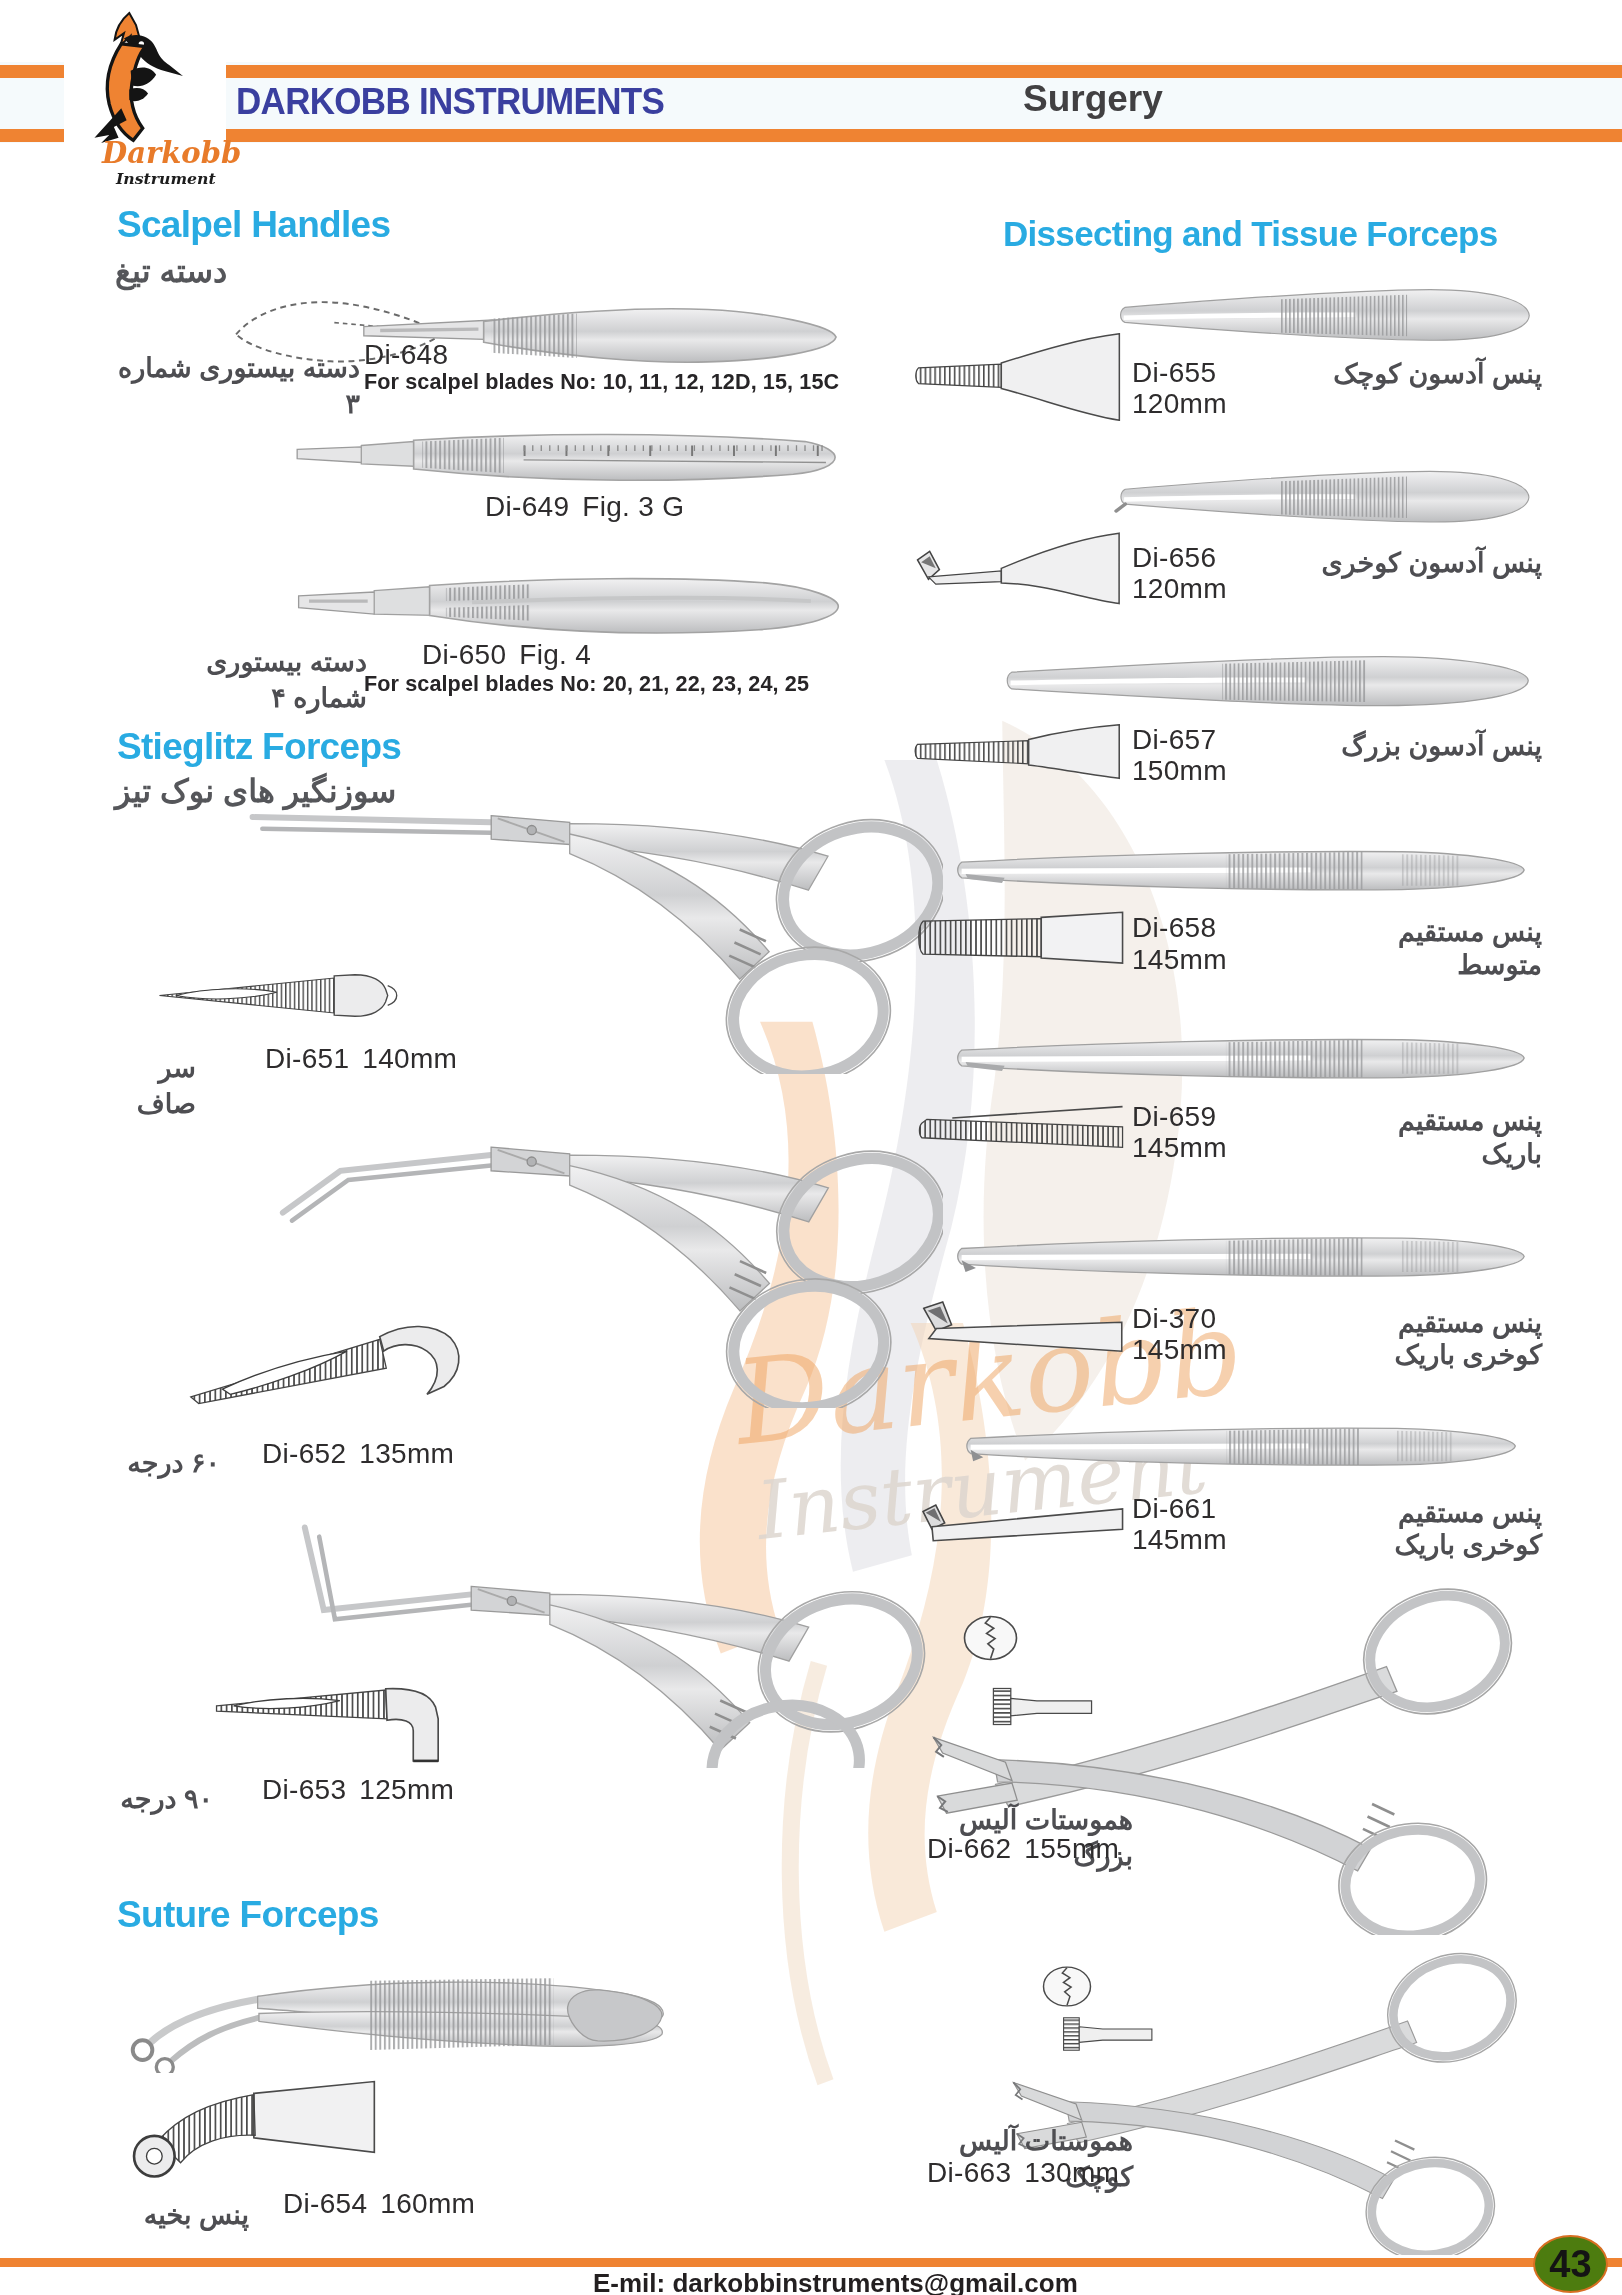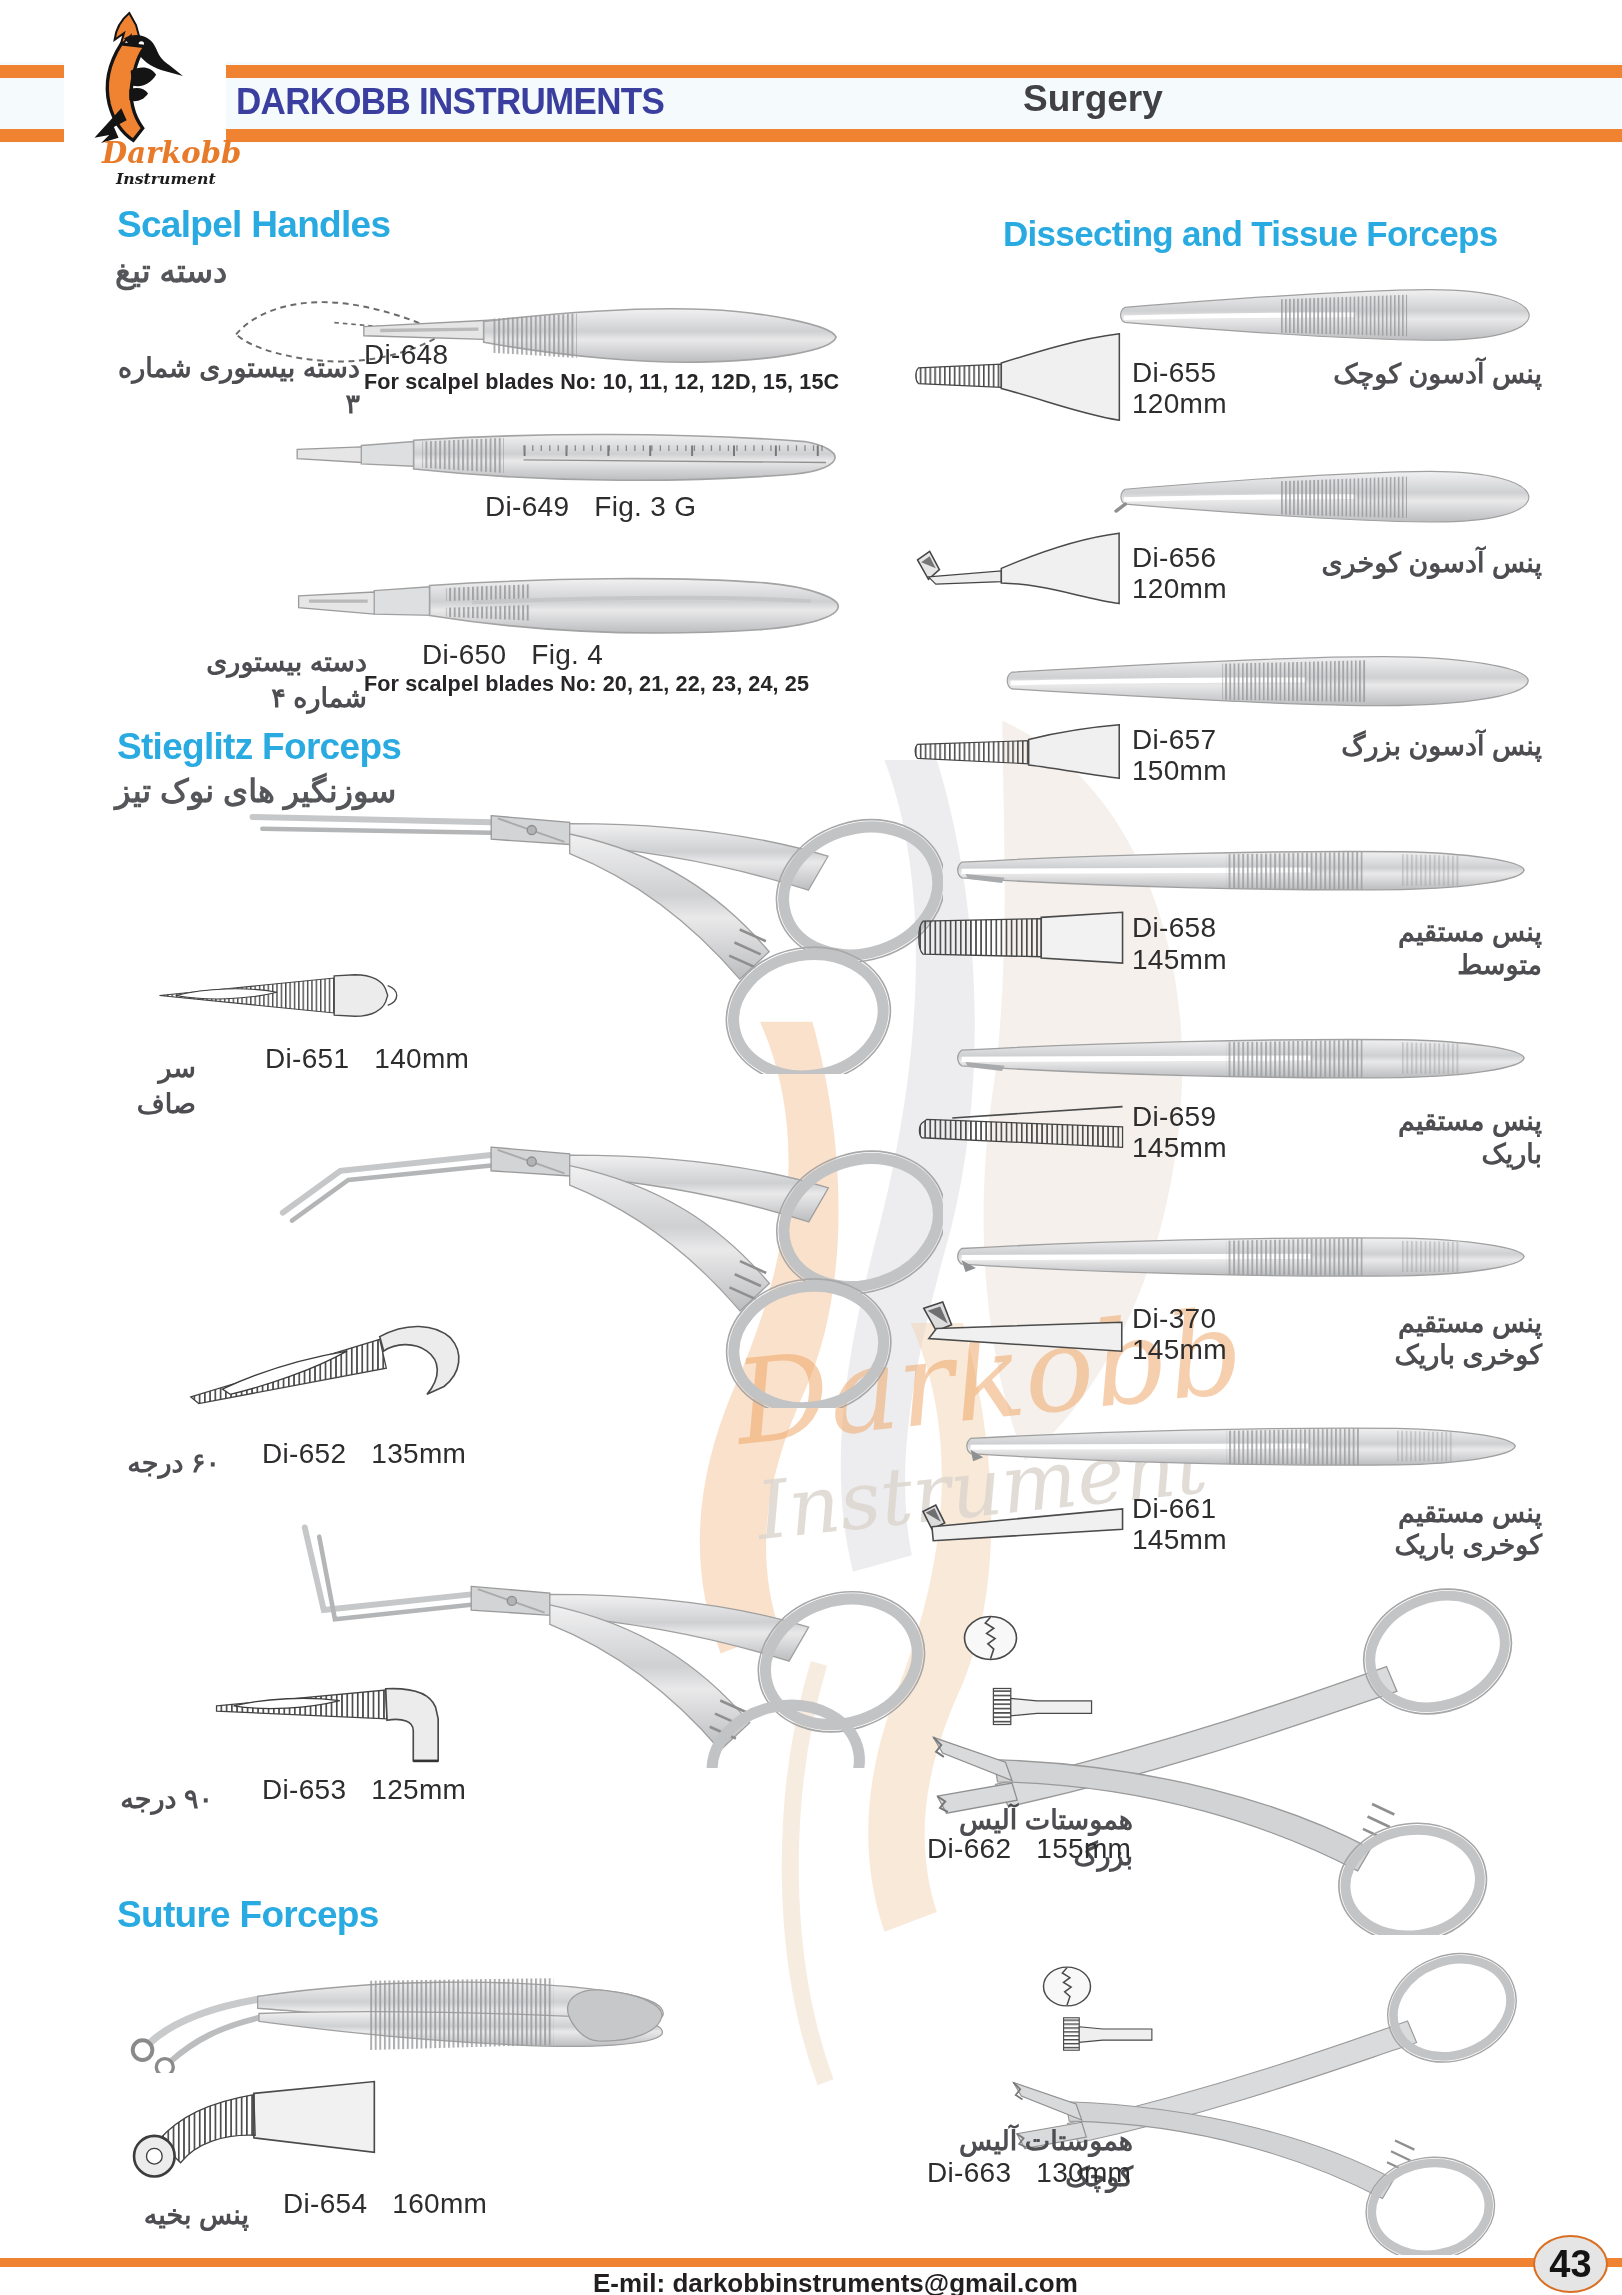--- a/index.html
+++ b/index.html
@@ -7,32 +7,32 @@
     --hgray:#55565a; --txt:#2e2c2d;
   }
   *{margin:0;padding:0;box-sizing:border-box}
   body{background:#888;font-family:"Liberation Sans",sans-serif}
   #page{position:relative;width:1622px;height:2295px;background:#ffffff;overflow:hidden;margin:0 auto}
   .abs{position:absolute}
   .en-h{font:700 37px/1.05 "Liberation Sans",sans-serif;color:var(--cyan);letter-spacing:-0.7px}
   .fa{direction:rtl;font-family:Liberation Sans, sans-serif;color:var(--hgray)}
   .fa-h{font-weight:700;font-size:32px;line-height:1.1}
   .fa-l{font-weight:700;font-size:27px;color:#4e4e52;text-align:right;line-height:1.35}
-  .code-row{display:flex;gap:25px;align-items:center}
+  .code-row{display:flex;gap:13px;align-items:center}
   .code,.size,.fig{font:400 28px/1 "Liberation Sans",sans-serif;color:var(--txt);letter-spacing:0.3px}
   .note{font:700 21.6px/1 "Liberation Sans",sans-serif;color:#272527;letter-spacing:0.1px}
   .band{background:#f5fafc}
   .stripe{background:var(--orange)}
   .brand-title{font:700 35px/1 "Liberation Sans",sans-serif;color:var(--blue);letter-spacing:-0.7px;transform:scaleY(1.08)}
   .section-title{font:700 37px/1 "Liberation Sans",sans-serif;color:#414042}
   .logo-box{background:#fff}
   .logo-script{font:italic 700 29px/1 "DejaVu Serif",serif;color:#e87b2a}
   .logo-sub{font:italic 700 15.7px/1 "DejaVu Serif",serif;color:#1d1d1d}
   .email{font:700 26px/1 "Liberation Sans",sans-serif;color:#231f20}
-  .page-badge{background:#e5e5e5;border:2.6px solid #d86f22;border-radius:50%;
+  .page-badge{background:#4d7c0f;border:2.6px solid #d86f22;border-radius:50%;
     display:flex;align-items:center;justify-content:center;
     font:700 38px/1 "Liberation Sans",sans-serif;color:#141414}
   .z1{z-index:1}.z2{z-index:2}.z3{z-index:3}
   svg{display:block}
 </style>
 </head>
 <body>
 
 <svg width="0" height="0" style="position:absolute">
   <defs>

